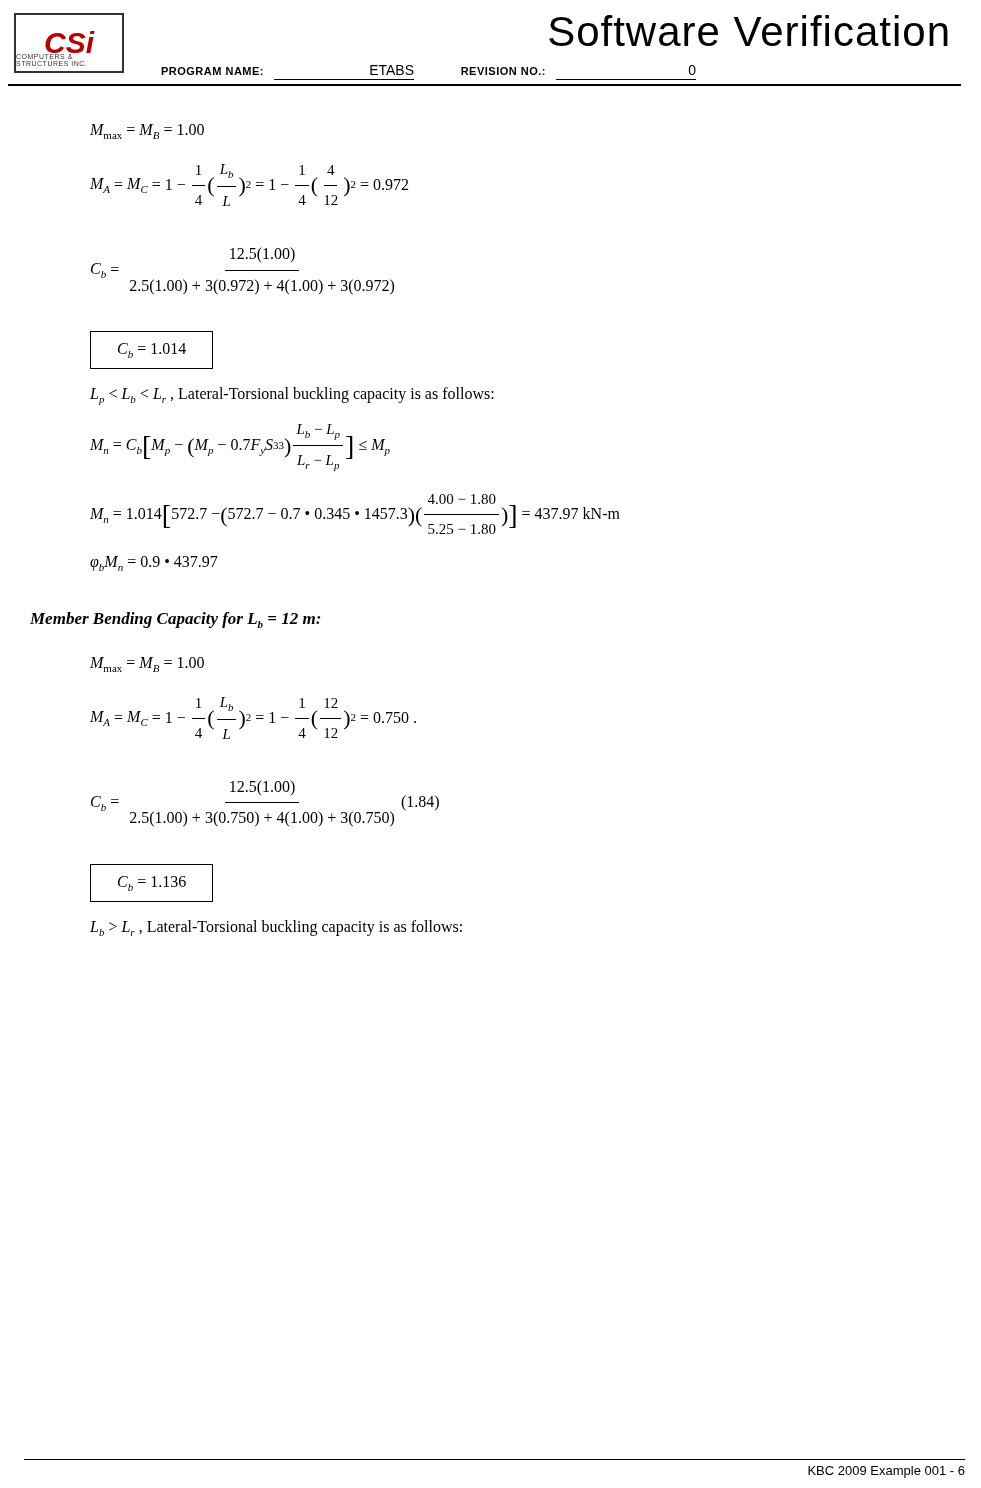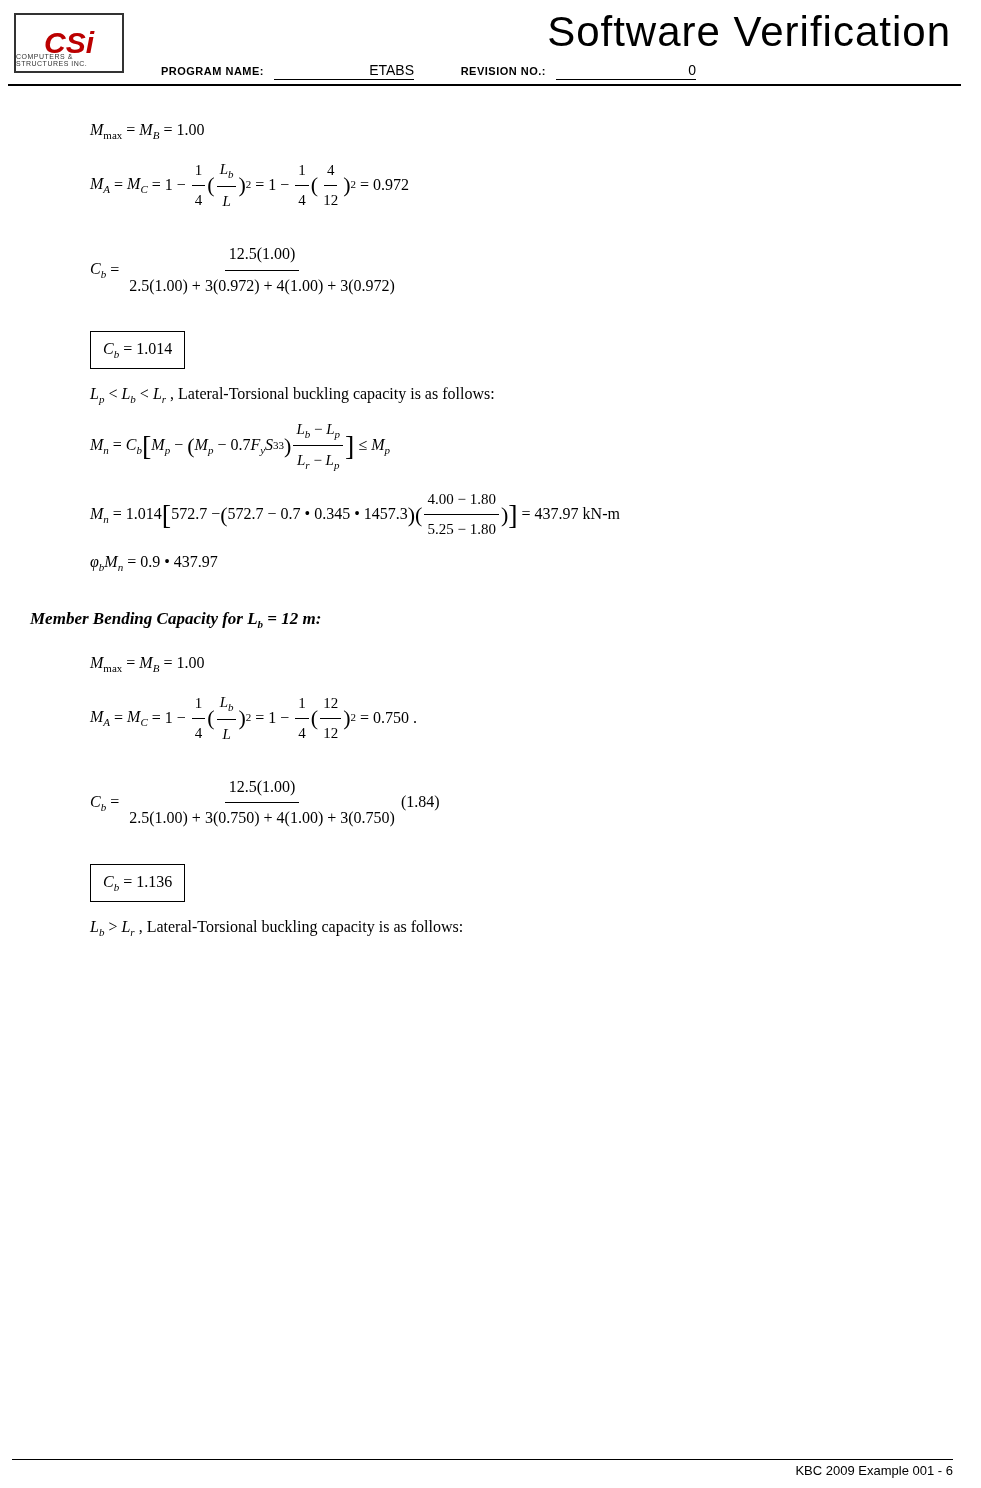--- a/index.html
+++ b/index.html
@@ -149,21 +149,21 @@
     .frac .den {
       padding: 1px 4px 0 4px;
       text-align: center;
       white-space: nowrap;
     }
 
     
     .result-box {
       display: inline-block;
       border: 1.5px solid #000;
-      padding: 3px 12px;
+      padding: 3px 26px;
       margin: 6px 0;
       background: #fff;
       font-size: 16px;
     }
 
     
     .mv { font-style: italic; }
 
     
     sub, sup { font-size: 11px; }
@@ -171,21 +171,21 @@
     
     .para-text {
       margin: 10px 0 10px 60px;
       font-size: 16px;
     }
 
     
     .footer {
       position: absolute;
       bottom: 10px;
-      right: 28px;
+      right: 16px;
       font-size: 13px;
       font-family: Arial, sans-serif;
       color: #000;
       border-top: 1px solid #000;
       padding-top: 3px;
       width: calc(100% - 40px);
       text-align: right;
     }
 
     .big-bracket {

